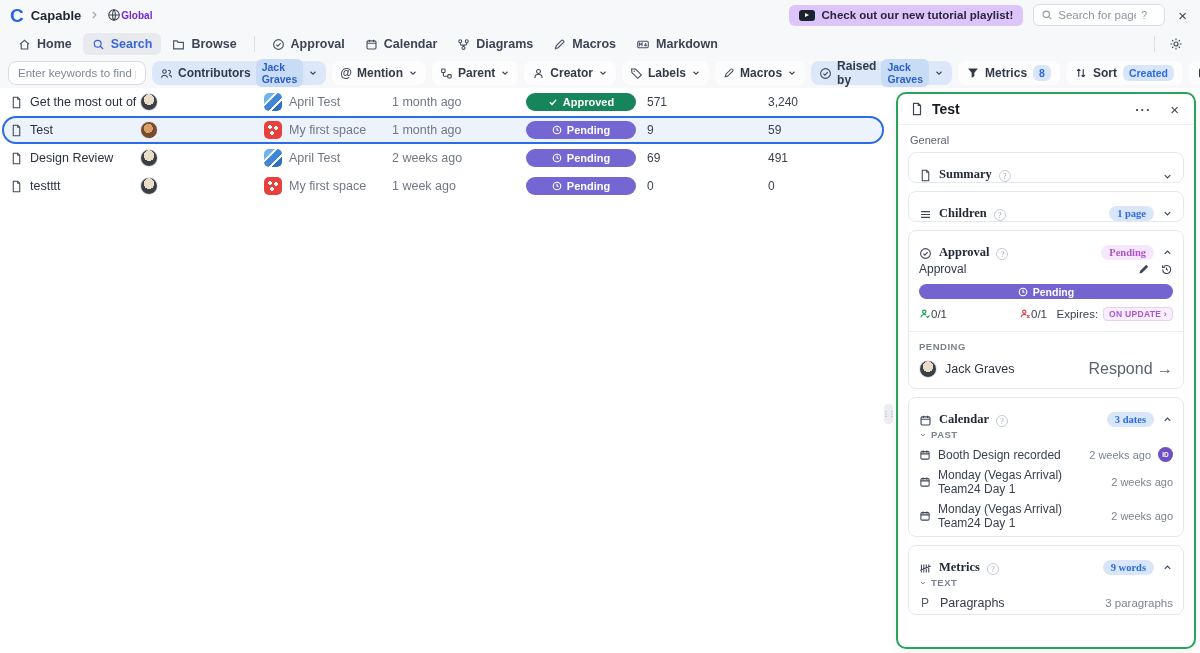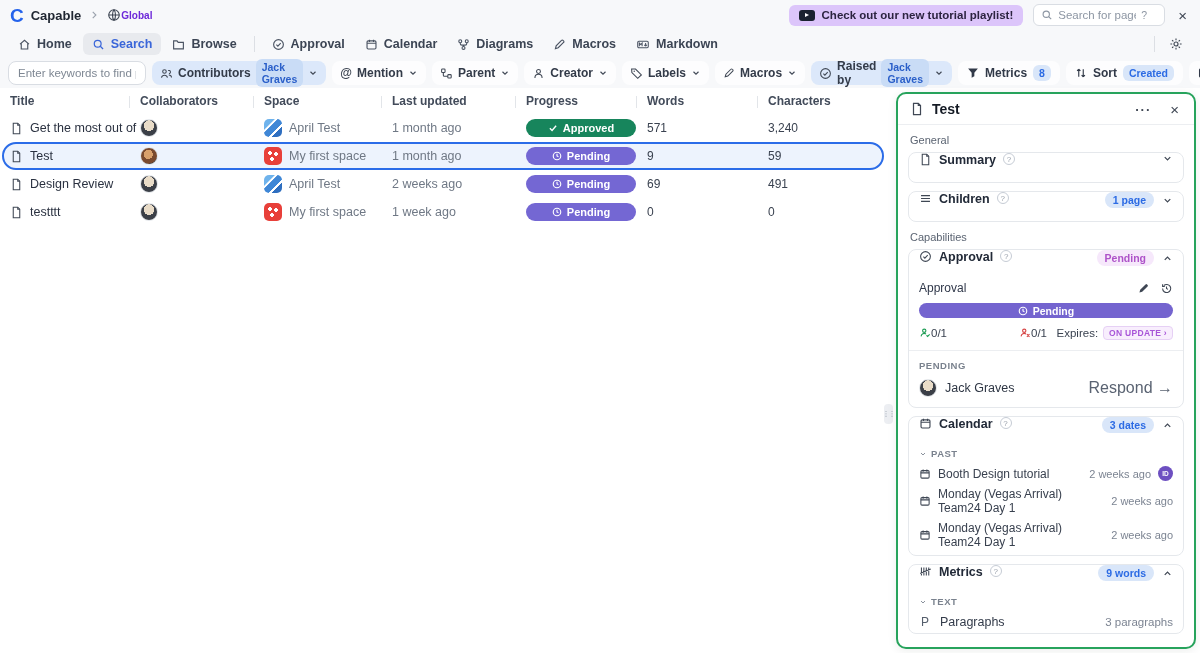--- a/index.html
+++ b/index.html
@@ -98,21 +98,21 @@
   
   .panel { position:absolute; left:896px; top:4px; width:300px; height:557px; background:#fff;
     border:2px solid #27a35c; border-radius:10px; overflow:hidden; box-shadow:0 2px 10px rgba(20,40,30,.08); }
   .p-head { height:31px; display:flex; align-items:center; gap:8px; padding:0 12px;
     border-bottom:1px solid #eceef1; }
   .p-title { font-size:14px; font-weight:700; color:#141a24; }
   .p-head .right { margin-left:auto; display:flex; align-items:center; gap:12px; }
   .p-head .ico, .thead-ico { color:#3f4754; }
   .sec-label { font-size:11px; color:#5b6472; margin:9px 12px 6px; }
   .card { border:1px solid #e5e8ec; border-radius:8px; margin:0 10px 8px; background:#fff; }
-  .card-row { height:29px; display:flex; align-items:flex-start; gap:7px; padding:0 10px; cursor:pointer; }
+  .card-row { height:29px; display:flex; align-items:flex-end; gap:7px; padding:0 10px; cursor:pointer;font-family:Liberation Serif, serif; }
   .card-title { font-size:12.5px; font-weight:700; color:#222a38; }
   .help { width:12px; height:12px; border-radius:50%; border:1px solid #c6ccd5; color:#9aa1ac;
     font-size:8px; display:inline-flex; align-items:center; justify-content:center; }
   .card-row .right { margin-left:auto; display:flex; align-items:center; gap:8px; }
   .pill-blue { background:#d9e6f9; color:#2c6be4; border-radius:8px; font-size:10.5px; font-weight:700;
     padding:2px 8px; }
   .pill-purple { background:#f6e8fb; color:#ae52c9; border-radius:8px; font-size:10.5px; font-weight:700;
     padding:2px 8px; }
   .card .ico { color:#3f4754; }
   .sub-row { display:flex; align-items:center; padding:2px 10px 6px; font-size:12px; color:#30384a; }
@@ -390,29 +390,20 @@
         </span>
 
     </div>
 
   </div>
 </div>
 
 <div class="main">
 
   <div class="tablewrap">
-    <div class="tgrid thead">
-      <div class="th">Title</div>
-      <div class="th">Collaborators</div>
-      <div class="th">Space</div>
-      <div class="th">Last updated</div>
-      <div class="th">Progress</div>
-      <div class="th">Words</div>
-      <div class="th">Characters</div>
-    </div>
 
     <div class="tgrid trow">
       <div class="cell title-cell">
           <span class="ico">
             <svg width="13" height="13" viewBox="0 0 16 16" fill="none" stroke="currentColor" stroke-width="1.3">
               <path d="M4 1.5h5.5L12 4v10.5H4z"></path>
               <path d="M9.5 1.5V4H12"></path>
             </svg>
           </span>
           <span>Get the most out of your</span>
@@ -591,21 +582,20 @@
           <span class="pill-blue">1 page</span>
           <span class="ico chev">
               <svg width="11" height="11" viewBox="0 0 16 16" fill="none" stroke="currentColor" stroke-width="1.8">
                 <path d="M4 6l4 4 4-4"></path>
               </svg>
             </span>
         </span>
       </div>
     </div>
 
-    <div class="sec-label">Capabilities</div>
 
     <div class="card">
       <div class="card-row">
         <span class="ico">
             <svg width="13" height="13" viewBox="0 0 16 16" fill="none" stroke="currentColor" stroke-width="1.3">
               <circle cx="8" cy="8" r="6"></circle>
               <path d="M5.4 8.2 7.2 10l3.5-3.7"></path>
             </svg>
           </span>
         <span class="card-title">Approval</span>
@@ -705,21 +695,21 @@
           </span>
         <span>PAST</span>
       </div>
       <div class="cal-item">
         <span class="ico">
             <svg width="12" height="12" viewBox="0 0 16 16" fill="none" stroke="currentColor" stroke-width="1.4">
               <rect x="2.5" y="3.5" width="11" height="10" rx="1.5"></rect>
               <path d="M2.5 6.5h11M5.5 2v3M10.5 2v3"></path>
             </svg>
           </span>
-        <span>Booth Design tutorial</span>
+        <span>Booth Design recorded</span>
         <span class="time">2 weeks ago</span>
         <span class="id-av">ID</span>
       </div>
       <div class="cal-item">
         <span class="ico">
             <svg width="12" height="12" viewBox="0 0 16 16" fill="none" stroke="currentColor" stroke-width="1.4">
               <rect x="2.5" y="3.5" width="11" height="10" rx="1.5"></rect>
               <path d="M2.5 6.5h11M5.5 2v3M10.5 2v3"></path>
             </svg>
           </span>

